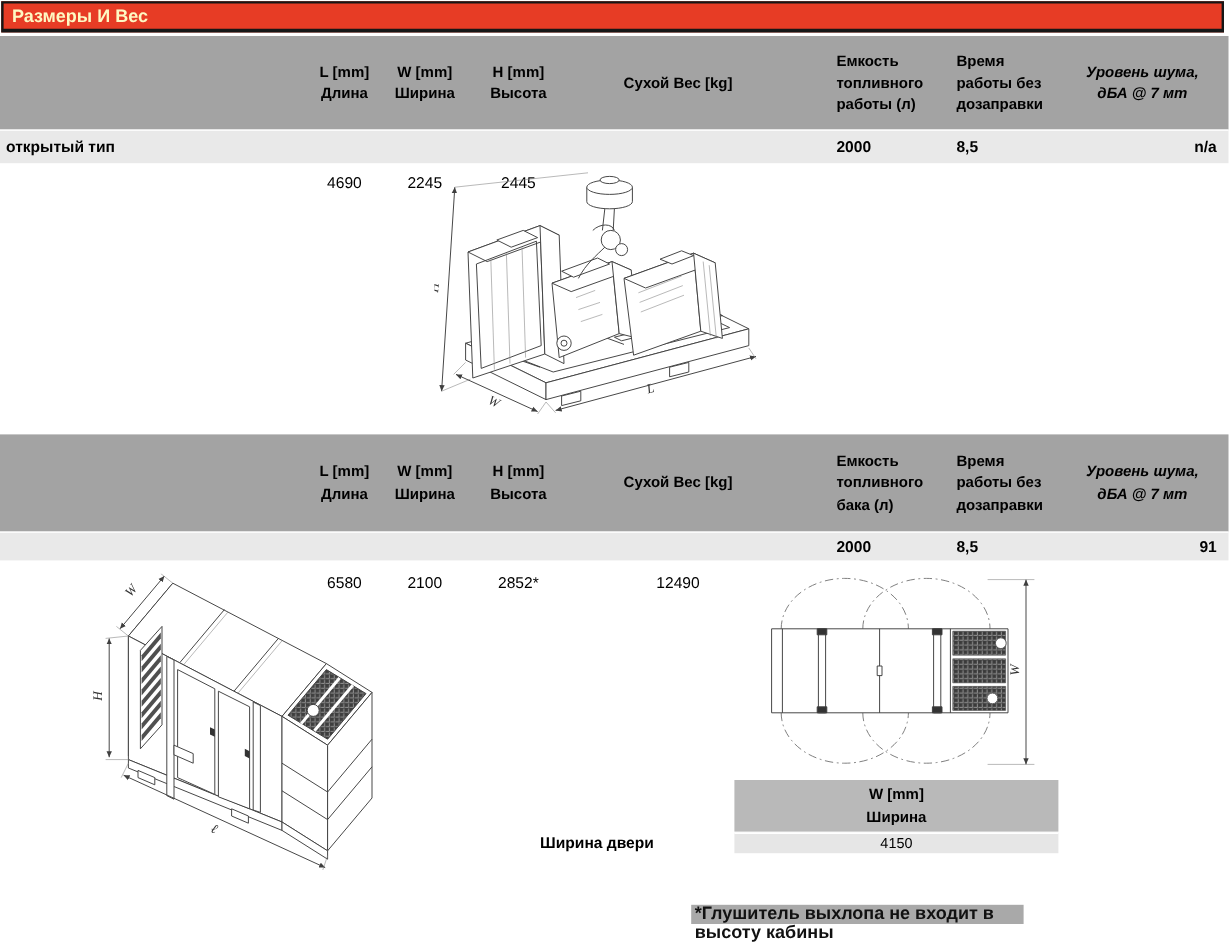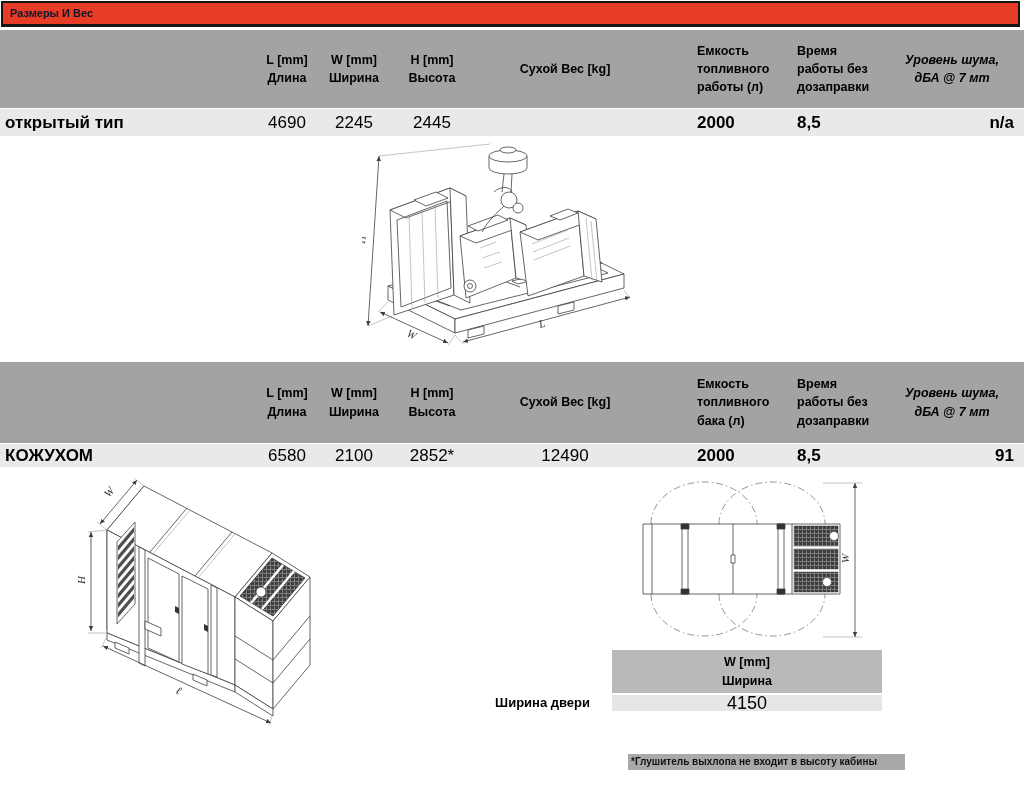--- a/index.html
+++ b/index.html
@@ -2,36 +2,36 @@
 <html><head>
 <meta charset="utf-8">
 <style>
   html,body{margin:0;padding:0;background:#fff;}
   .page{position:relative;width:1024px;height:791px;background:#ffffff;
         font-family:"Liberation Sans",sans-serif;color:#000;overflow:hidden;}
 
   
   .title-bar{position:absolute;left:1px;top:1px;width:1008px;height:21px;
              background:#e73c25;border:2px solid #161616;border-bottom-width:3px;
-             color:#0f172a;font-weight:bold;font-size:11px;line-height:21px;padding-left:7px;}
+             color:#fef9c3;font-weight:bold;font-size:15px;line-height:21px;padding-left:7px;}
 
   
   .thead{position:absolute;left:0;width:1024px;background:#a3a3a3;}
   .t1{top:30px;height:78px;}
   .t2{top:362px;height:81px;}
   .trow{position:absolute;left:0;width:1024px;background:#e9e9e9;border-top:1px solid #fff;}
   .t1r{top:108px;height:27px;}
   .t2r{top:443px;height:23px;}
 
   .hcell{position:absolute;top:0;height:100%;display:flex;flex-direction:column;
          justify-content:center;font-weight:bold;font-size:12.5px;line-height:1.45;}
-  .cell{position:absolute;top:0;height:100%;display:flex;align-items:center;font-size:17px;}
+  .cell{position:absolute;top:0;height:100%;display:flex;align-items:center;font-size:13px;}
   .lbl{left:5px;width:240px;font-weight:bold;}
   .tc{text-align:center;} .tl{text-align:left;}
-  .jc{justify-content:center;} .jl{justify-content:flex-start;font-weight:bold;} .jr{justify-content:flex-end;font-weight:bold;}
+  .jc{justify-content:center;margin-top:30px;} .jl{justify-content:flex-start;font-weight:bold;} .jr{justify-content:flex-end;font-weight:bold;}
 
   .col-l{left:250px;width:74px;}
   .col-w{left:317px;width:74px;}
   .col-h{left:395px;width:74px;}
   .col-wt{left:505px;width:120px;}
   .col-fuel{left:697px;width:100px;}
   .col-rt{left:797px;width:108px;}
   .col-noise{left:886px;width:132px;font-style:italic;}
   .col-noise-val{left:930px;width:84px;}
 
@@ -44,26 +44,26 @@
       fill:none;stroke:#3f3f3f;stroke-width:.8;stroke-linejoin:round;}
   .thin{stroke-width:.5 !important;stroke:#8a8a8a !important;}
   .dim{font:italic 11px "Liberation Serif",serif;fill:#333;stroke:none !important;}
   .dash{stroke:#7a7a7a !important;stroke-dasharray:7 3 1.5 3;}
 
   
   .door-header{position:absolute;left:612px;top:650px;width:270px;height:43px;background:#b9b9b9;
                display:flex;flex-direction:column;justify-content:center;text-align:center;
                font-weight:bold;font-size:12.5px;line-height:1.5;}
   .door-row{position:absolute;left:612px;top:694px;width:270px;height:16px;background:#e6e6e6;
-            text-align:center;font-size:18px;line-height:16px;border-top:1px solid #fff;}
-  .door-label{position:absolute;left:450px;top:694px;width:140px;height:17px;text-align:right;
+            text-align:center;font-size:12px;line-height:16px;border-top:1px solid #fff;}
+  .door-label{position:absolute;left:450px;top:694px;width:140px;height:17px;
               font-weight:bold;font-size:13px;line-height:17px;}
 
-  .footnote{position:absolute;left:628px;top:754px;width:274px;height:16px;background:#a9a9a9;
-            font-size:10px;font-weight:bold;line-height:16px;padding-left:3px;color:#111;}
+  .footnote{position:absolute;left:576px;top:754px;width:274px;height:16px;background:#a9a9a9;
+            font-size:15px;font-weight:bold;line-height:16px;padding-left:3px;color:#111;}
 </style>
 </head>
 <body>
 
 <div class="page">
 
   <div class="title-bar">
     <span>Размеры И Вес</span>
   </div>
 
@@ -209,21 +209,20 @@
       <div>работы без</div>
       <div>дозаправки</div>
     </div>
     <div class="hcell col-noise tc">
       <div>Уровень шума,</div>
       <div>дБА @ 7 мт</div>
     </div>
   </div>
 
   <div class="trow t2r">
-    <div class="cell lbl">КОЖУХОМ</div>
     <div class="cell col-l jc">6580</div>
     <div class="cell col-w jc">2100</div>
     <div class="cell col-h jc">2852*</div>
     <div class="cell col-wt jc">12490</div>
     <div class="cell col-fuel jl">2000</div>
     <div class="cell col-rt jl">8,5</div>
     <div class="cell col-noise-val jr">91</div>
   </div>
 
   <svg id="d2" class="drawing tech" width="275" height="250" viewBox="0 0 275 250">

